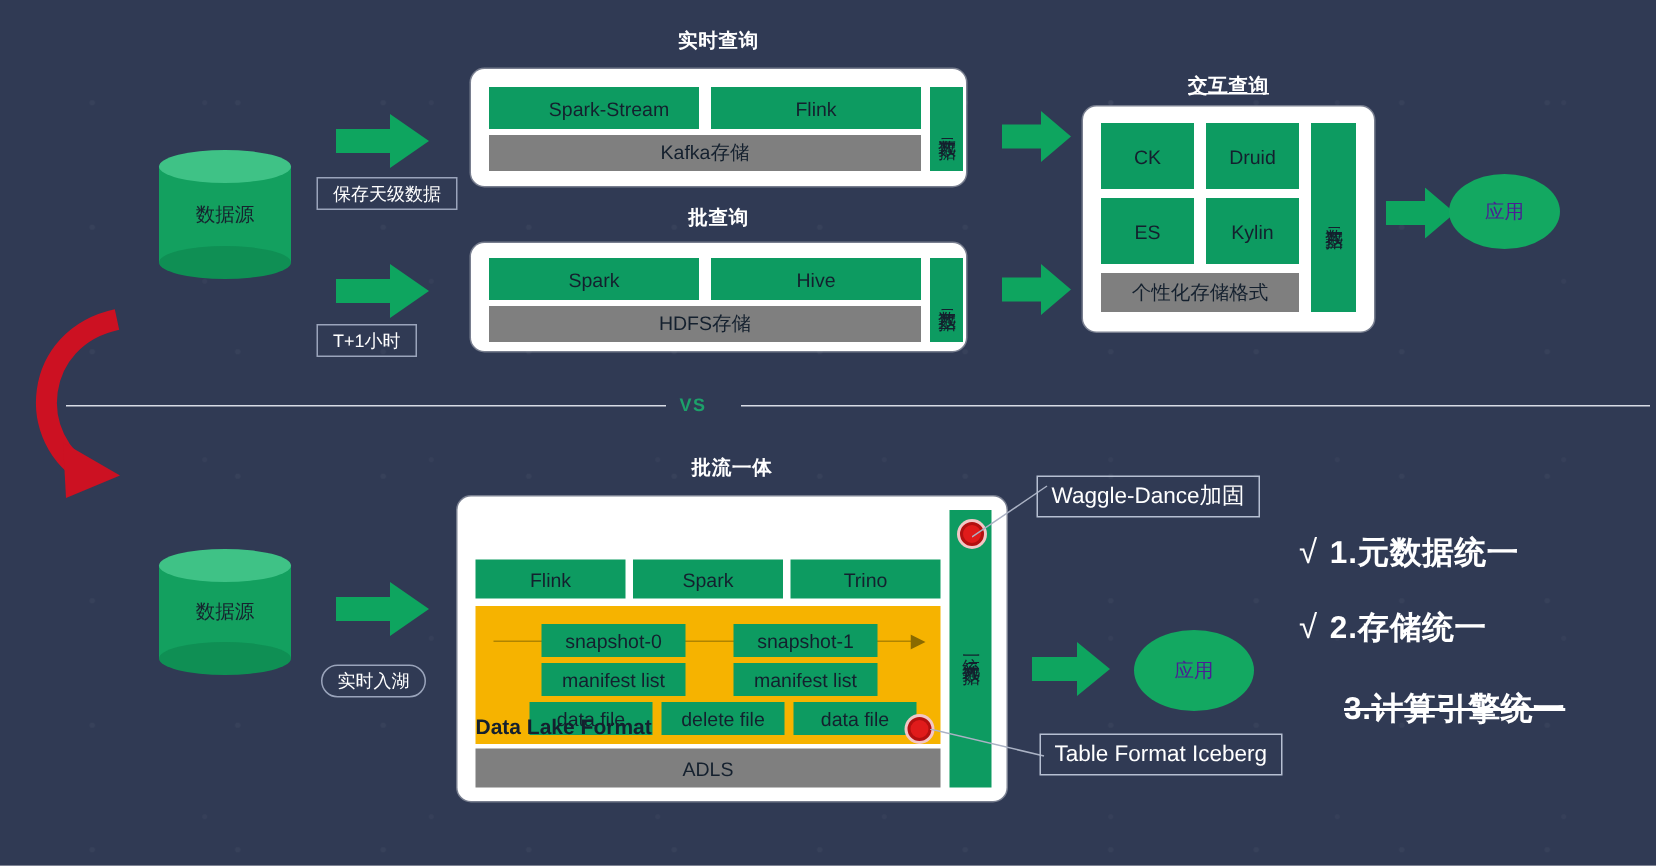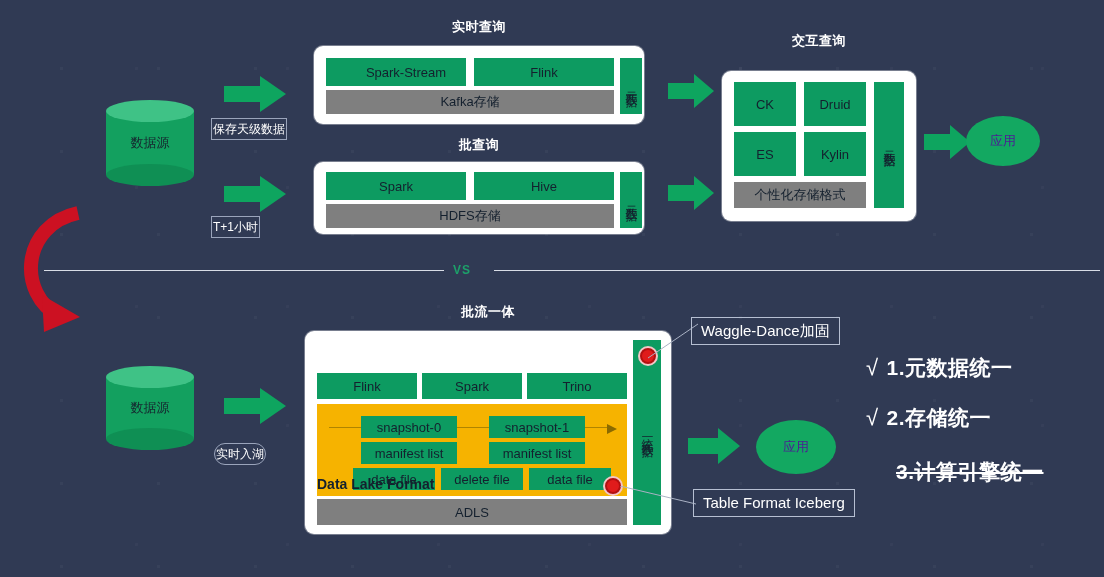--- a/index.html
+++ b/index.html
@@ -104,21 +104,21 @@
   
   .arrow { position: absolute; }
   .arrow svg { display: block; }
 
   
   .taglabel {
     position: absolute;
     border: 1px solid #9aa4bb;
     color: #ffffff;
     font-size: 12px;
-    padding: 2px 1px;
+    padding: 2px 10px;
     white-space: nowrap;
     background: transparent;
     line-height: 16px;
   }
   .callout {
     position: absolute;
     border: 1px solid #b6bfd2;
     color: #ffffff;
     font-size: 15px;
     padding: 3px 9px;
@@ -231,21 +231,21 @@
     <svg width="46" height="34" viewBox="0 0 46 34">
       <polygon points="0,9 26,9 26,0 46,17 26,34 26,25 0,25" fill="#0ea55f"></polygon>
     </svg>
   </div>
   <div class="arrow" style="left:668px; top:176px;">
     <svg width="46" height="34" viewBox="0 0 46 34">
       <polygon points="0,9 26,9 26,0 46,17 26,34 26,25 0,25" fill="#0ea55f"></polygon>
     </svg>
   </div>
 
-  <div class="sect-title" style="left:722px; top:32px; width:194px;">交互查询</div>
+  <div class="sect-title" style="left:722px; top:48px; width:194px;text-decoration:underline;">交互查询</div>
   <div class="panel" style="left:722px; top:71px; width:194px; height:150px;">
     <div class="gbox" style="left:12px; top:11px; width:62px; height:44px;">CK</div>
     <div class="gbox" style="left:82px; top:11px; width:62px; height:44px;">Druid</div>
     <div class="gbox" style="left:12px; top:61px; width:62px; height:44px;">ES</div>
     <div class="gbox" style="left:82px; top:61px; width:62px; height:44px;">Kylin</div>
     <div class="graybox" style="left:12px; top:111px; width:132px; height:26px;">个性化存储格式</div>
     <div class="vbox" style="left:152px; top:11px; width:30px; height:126px;">元数据三</div>
   </div>
 
   <div class="arrow" style="left:924px; top:125px;">

